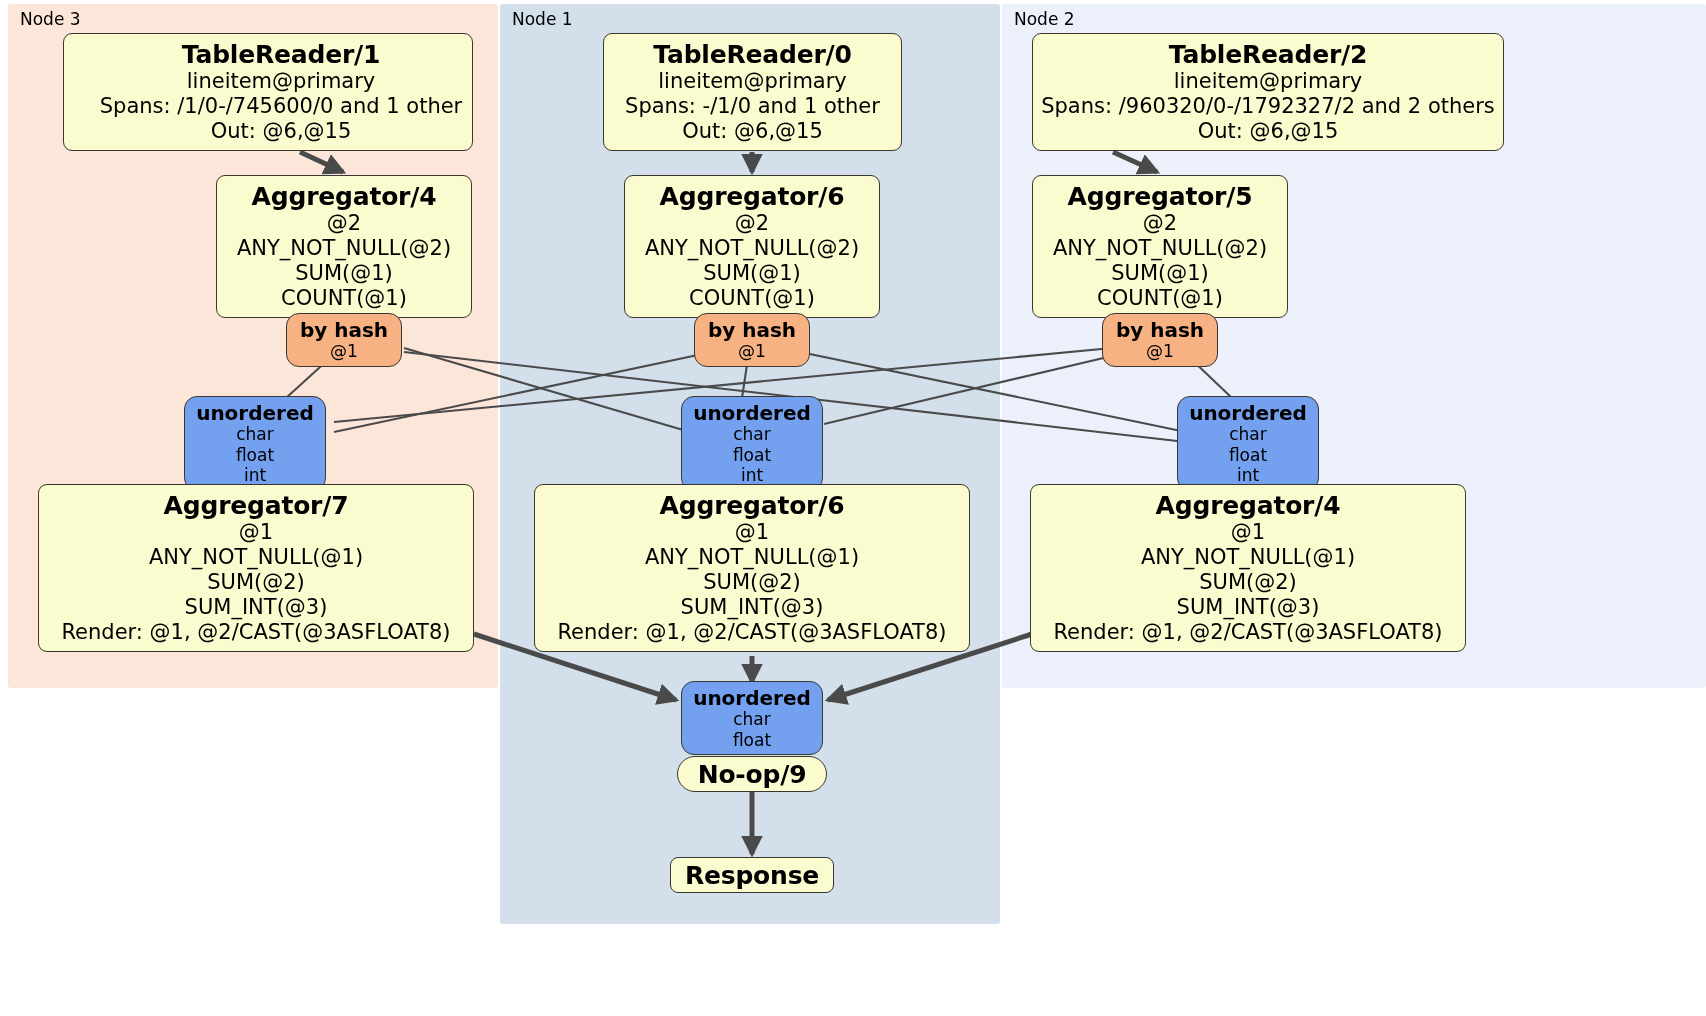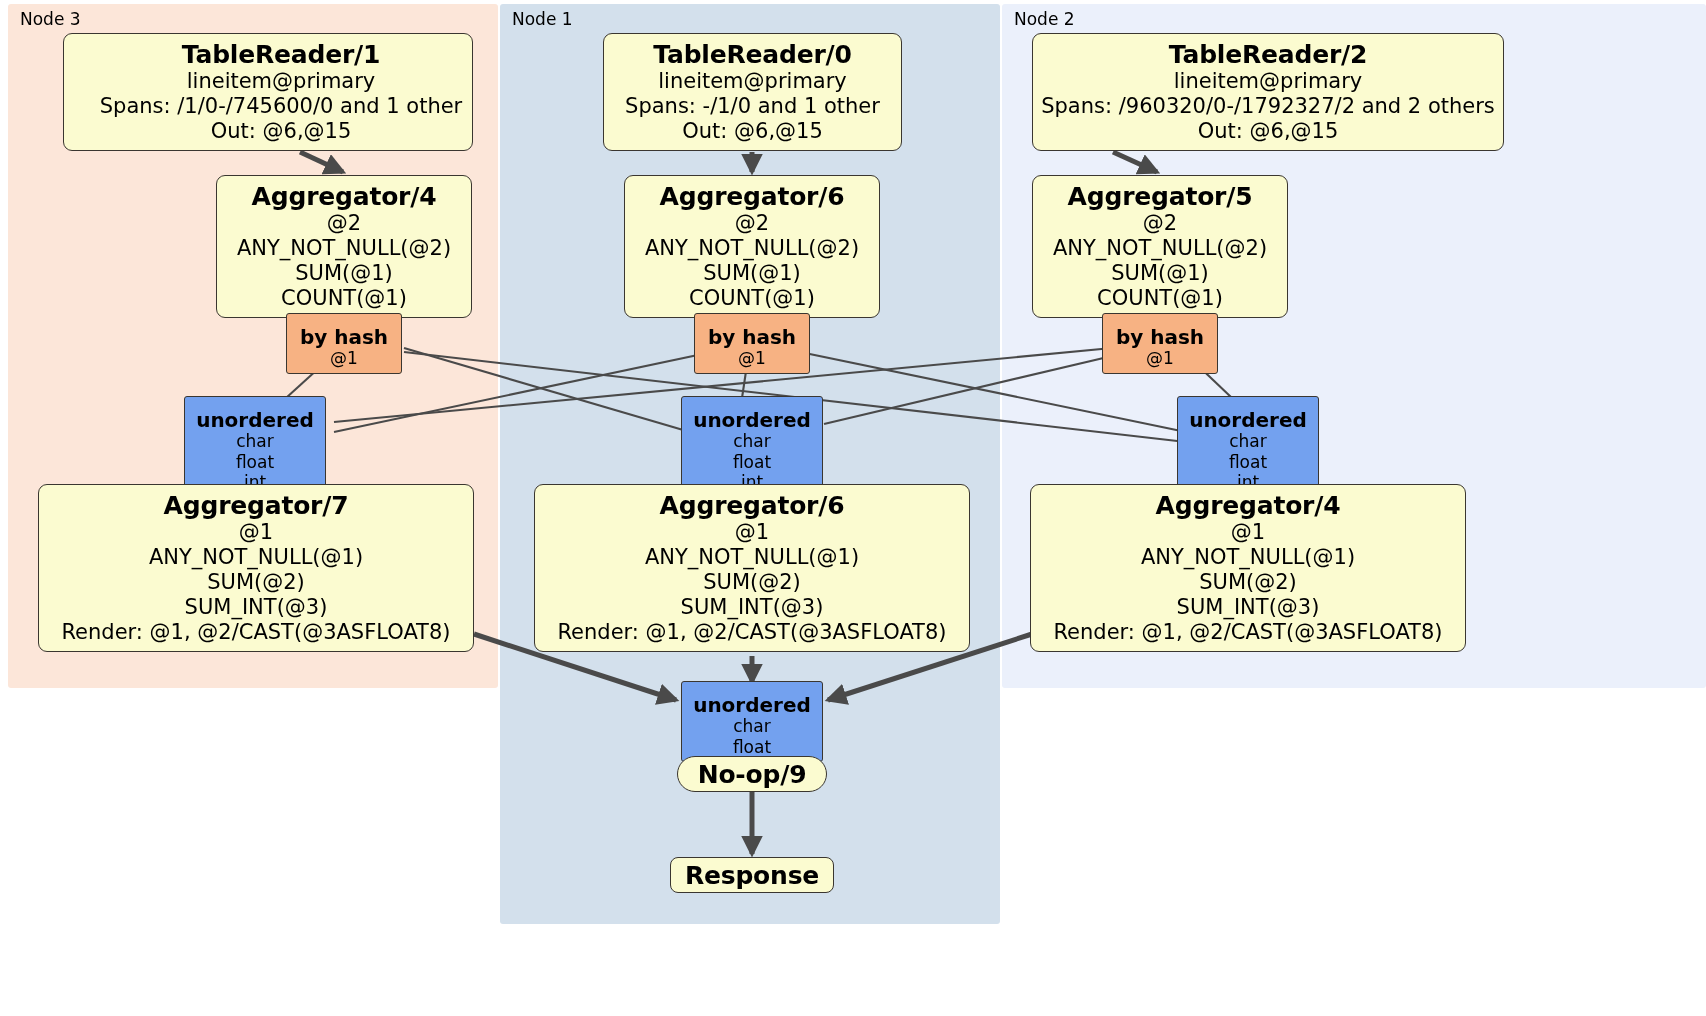--- a/index.html
+++ b/index.html
@@ -64,23 +64,23 @@
     font-size: 25px;
     line-height: 1.16;
     letter-spacing: -0.2px;
   }
   .proc .line {
     font-size: 21px;
     line-height: 1.19;
     white-space: nowrap;
   }
   .synth {
-    border-radius: 3px;
+    border-radius: 13px;
     border: 1.6px solid #3a3630;
-    padding-top: 12px;
+    padding-top: 5px;
     padding-bottom: 4px;
   }
   .synth.hash { background: #f7b283; }
   .synth.unord { background: #73a1ef; }
   .synth .title {
     font-weight: bold;
     font-size: 20px;
     line-height: 1.12;
   }
   .synth .line {

